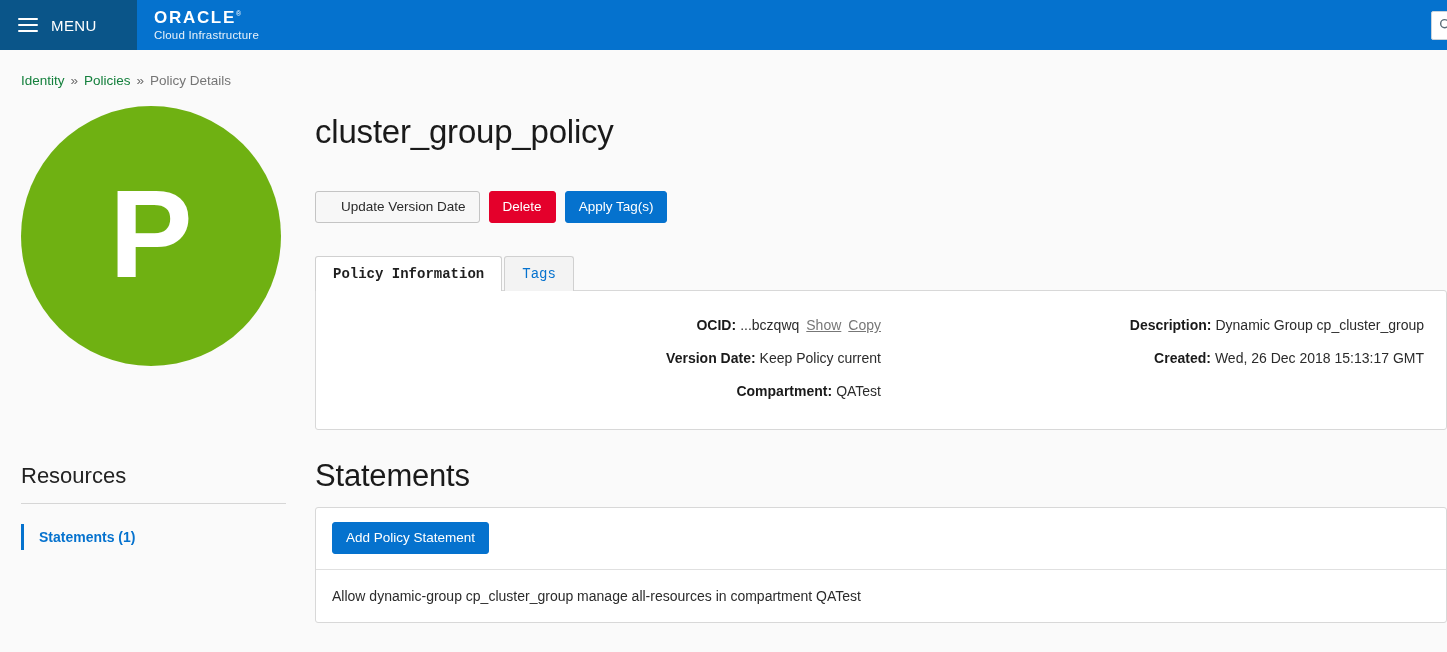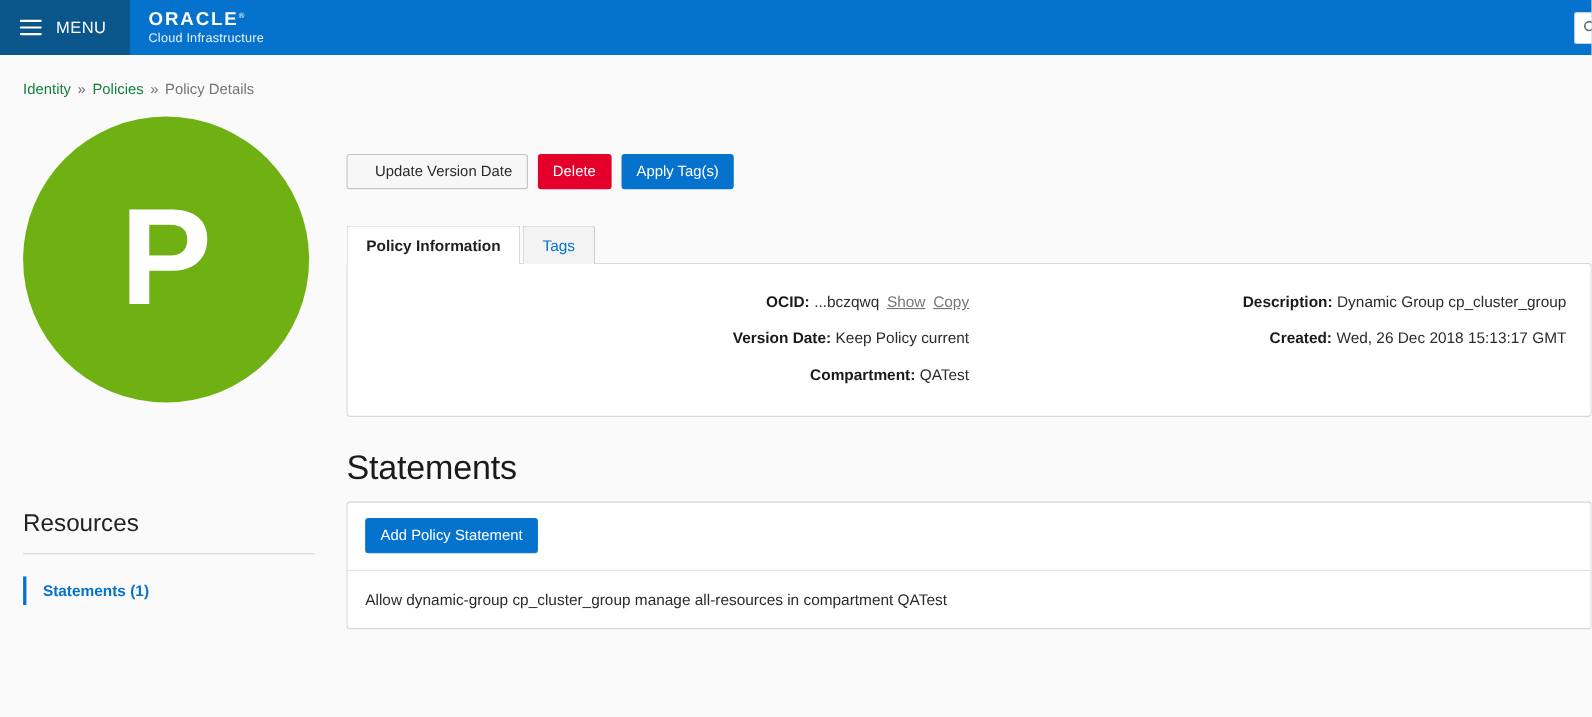--- a/index.html
+++ b/index.html
@@ -15,21 +15,21 @@
 
   
   .topbar {
     display: flex;
     align-items: stretch;
     height: 50px;
     background: #0572ce;
     width: 100%;
   }
   .menu-section {
-    width: 118px;
+    width: 137px;
     background: #0a5589;
     display: flex;
     align-items: center;
     gap: 13px;
     padding-left: 18px;
     flex: 0 0 auto;
   }
   .hamburger {
     width: 20px;
     height: 14px;
@@ -226,20 +226,21 @@
     border-color: #0572ce;
   }
 
   
   .tabs {
     display: flex;
     align-items: flex-end;
     margin-top: 33px;
     position: relative;
     z-index: 2;
+    font-family: Liberation Mono, monospace;
   }
   .tab {
     border: 1px solid #d0d0d0;
     border-bottom: none;
     background: #f3f3f3;
     padding: 9px 17px 9px;
     font-size: 14px;
     color: #0572ce;
     cursor: pointer;
     border-radius: 3px 3px 0 0;
@@ -377,20 +378,21 @@
       <div class="resources-divider"></div>
       <div class="resource-item">
         <div class="resource-accent"></div>
         <div class="resource-label">Statements (1)</div>
       </div>
     </div>
   </div>
 
   <div class="right-col">
 
+    <div class="page-title">cluster_group_policy</div>
 
     <div class="actions">
       <button class="btn btn-default">Update Version Date</button>
       <button class="btn btn-danger">Delete</button>
       <button class="btn btn-primary">Apply Tag(s)</button>
     </div>
 
     <div class="tabs">
       <div class="tab active">Policy Information</div>
       <div class="tab">Tags</div>

